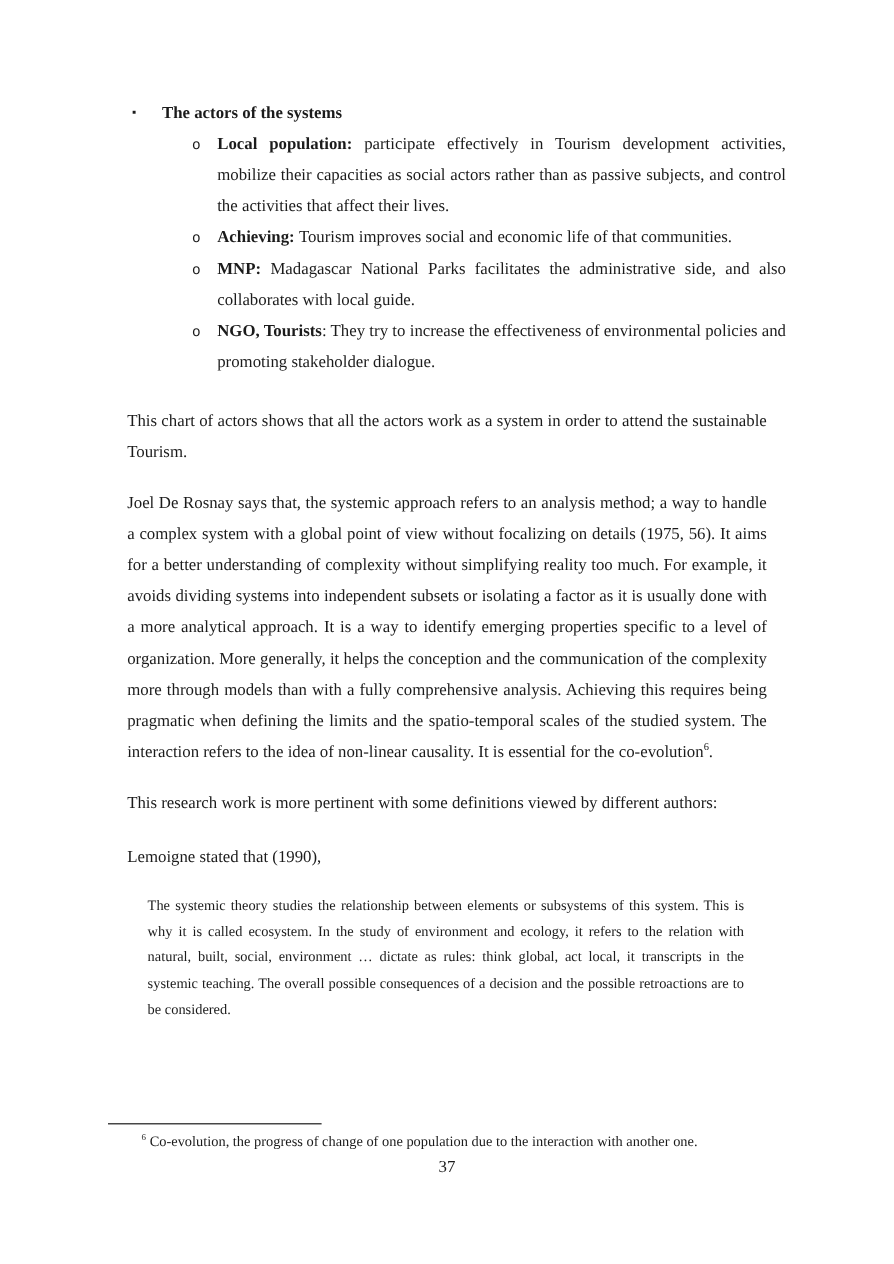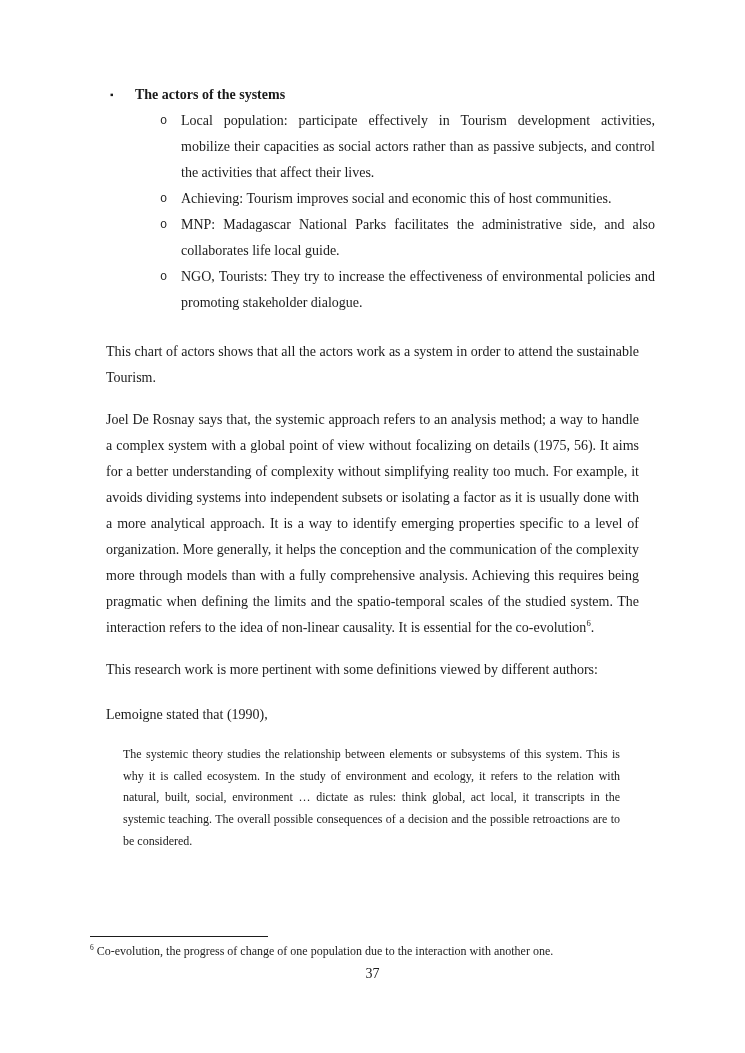--- a/index.html
+++ b/index.html
@@ -44,21 +44,21 @@
     text-align: justify;
   }
   .o-marker {
     position: absolute;
     left: 70px;
     top: 0;
     font-family: "Liberation Mono", monospace;
     font-size: 12px;
     line-height: 26px;
   }
-  .b { font-weight: normal; }
+  .b { font-weight: bold; }
   .para {
     margin: 16px;
     font-size: 14px;
     line-height: 26px;
     text-align: justify;
   }
   .gap-chart { margin-top: 23px; }
   .gap-research { margin-top: 12px; }
   .gap-lemoigne { margin-top: 19px; }
   .quote {
@@ -82,20 +82,21 @@
   }
   .footnote-rule {
     width: 178px;
     height: 0;
     border-top: 1.5px solid #1b1b1b;
     margin-bottom: 7px;
   }
   .footnote-text {
     font-size: 12px;
     line-height: 15px;
+    margin-left: 28px;
   }
   .page-number {
     position: absolute;
     top: 966px;
     left: 0;
     width: 745px;
     text-align: center;
     font-size: 14px;
   }
 </style>
@@ -110,26 +111,26 @@
       <span>The actors of the systems</span>
     </div>
 
     <div class="sub-item">
       <span class="o-marker">o</span>
       <span class="b">Local population: </span><span>participate effectively in Tourism development activities, mobilize their capacities as social actors rather than as passive subjects, and control the activities that affect their lives.</span>
     </div>
 
     <div class="sub-item">
       <span class="o-marker">o</span>
-      <span class="b">Achieving: </span><span>Tourism improves social and economic this of host communities.</span>
+      <span class="b">Achieving: </span><span>Tourism improves social and economic life of that communities.</span>
     </div>
 
     <div class="sub-item">
       <span class="o-marker">o</span>
-      <span class="b">MNP: </span><span>Madagascar National Parks facilitates the administrative side, and also collaborates life local guide.</span>
+      <span class="b">MNP: </span><span>Madagascar National Parks facilitates the administrative side, and also collaborates with local guide.</span>
     </div>
 
     <div class="sub-item">
       <span class="o-marker">o</span>
       <span class="b">NGO, Tourists</span><span>: They try to increase the effectiveness of environmental policies and promoting stakeholder dialogue.</span>
     </div>
 
     <p class="para gap-chart">This chart of actors shows that all the actors work as a system in order to attend the sustainable Tourism.</p>
 
     <p class="para"><span>Joel De Rosnay says that, the systemic approach refers to an analysis method; a way to handle a complex system with a global point of view without focalizing on details (1975, 56). It aims for a better understanding of complexity without simplifying reality too much. For example, it avoids dividing systems into independent subsets or isolating a factor as it is usually done with a more analytical approach. It is a way to identify emerging properties specific to a level of organization. More generally, it helps the conception and the communication of the complexity more through models than with a fully comprehensive analysis. Achieving this requires being pragmatic when defining the limits and the spatio-temporal scales of the studied system. The interaction refers to the idea of non-linear causality. It is essential for the co-evolution</span><sup>6</sup><span>.</span></p>

